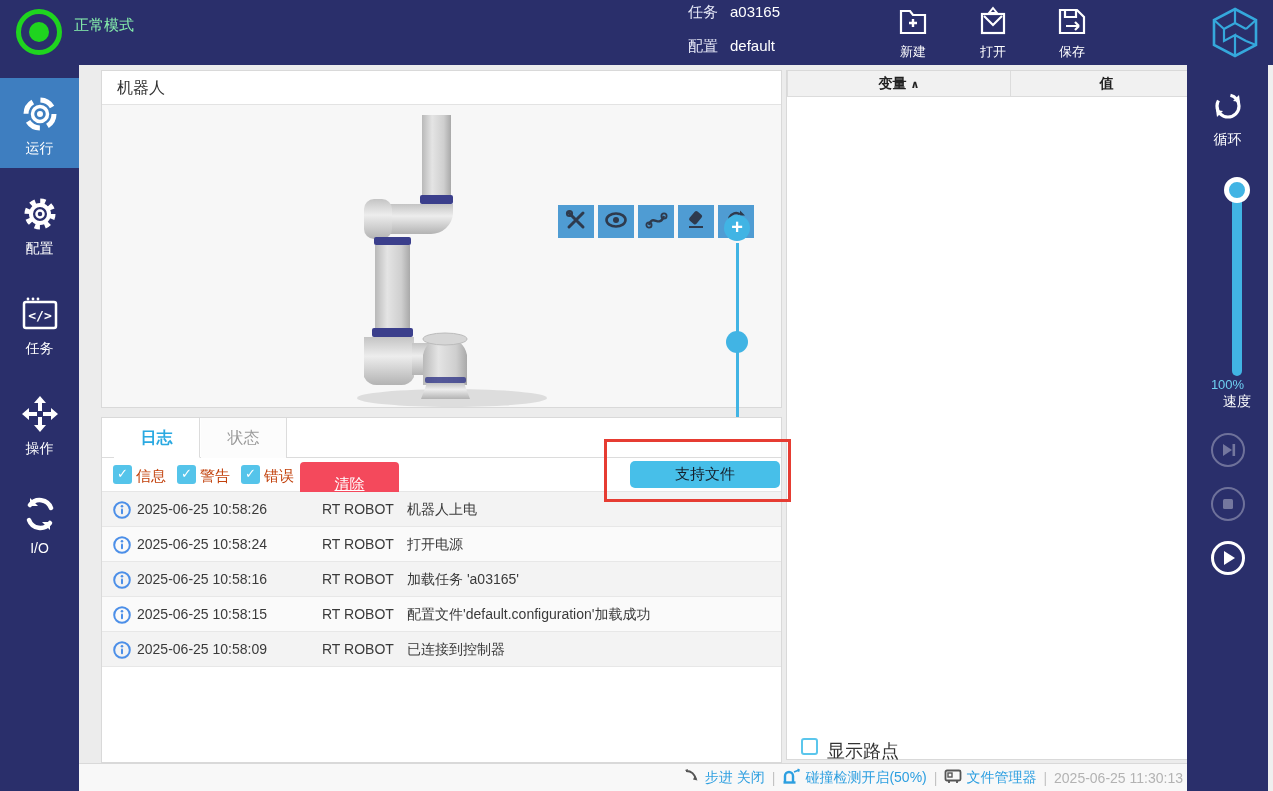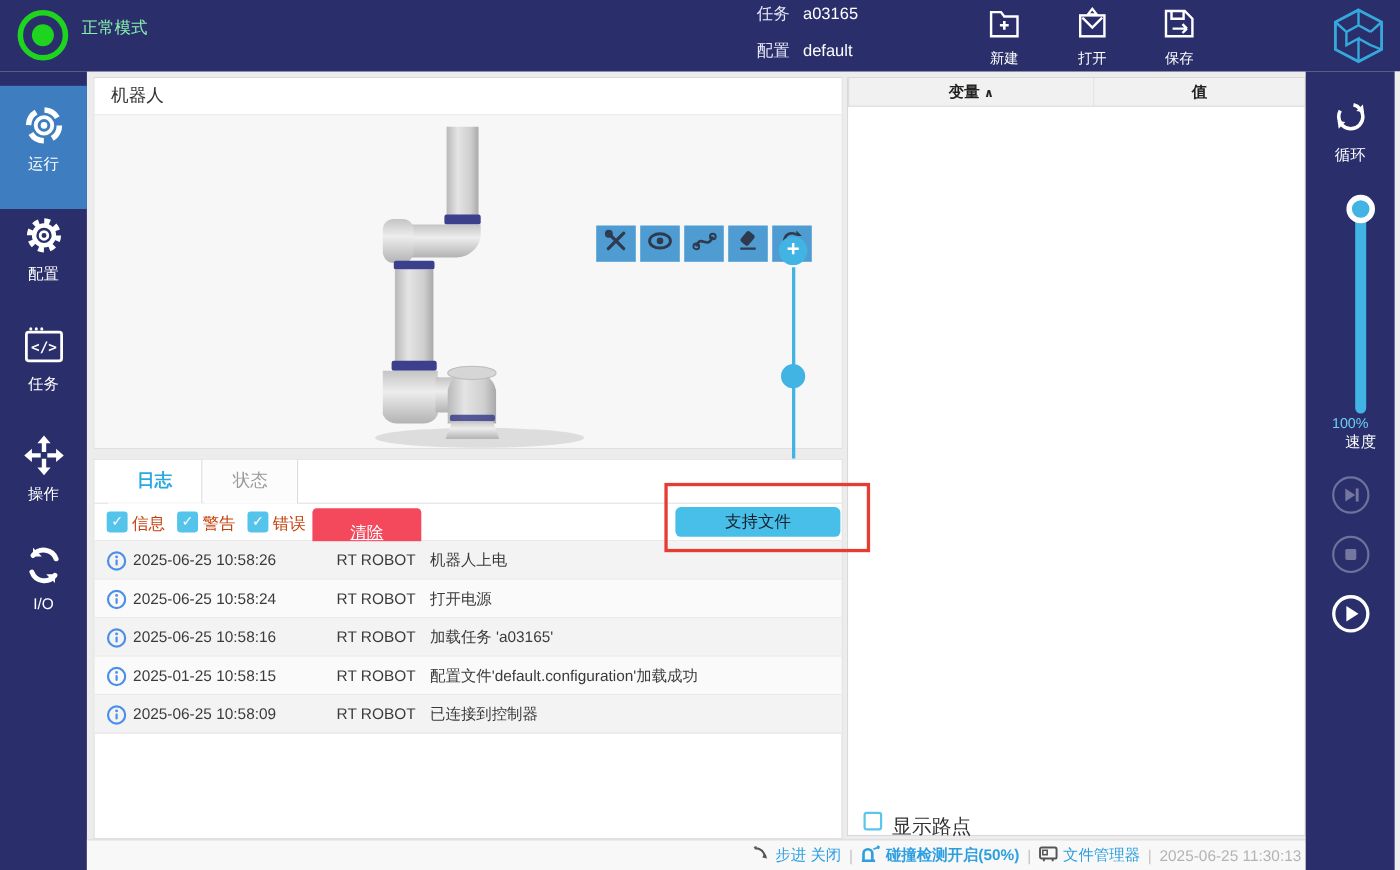--- a/index.html
+++ b/index.html
@@ -13,27 +13,27 @@
   .mode-dot .inner { position:absolute; left:50%; top:50%; width:20px; height:20px; margin:-10px 0 0 -10px; background:#1FD41F; border-radius:50%; }
   .mode-label { position:absolute; left:74px; top:16px; color:#86efac; font-size:15px; }
   .kv { position:absolute; color:#E6E8F7; font-size:15px; }
   .kv b { color:#FFFFFF; font-weight:normal; margin-left:12px; }
   .top-btn { position:absolute; top:6px; width:64px; height:56px; text-align:center; color:#FFFFFF; cursor:pointer; }
   .top-btn .lbl { font-size:13px; margin-top:1px; }
   .logo { position:absolute; left:1208px; top:5px; width:54px; height:55px; }
 
   
   .lsidebar { position:absolute; left:0; top:65px; width:79px; height:726px; background:#2A2F6B; }
-  .nav-item { position:absolute; left:0; width:79px; height:112px; text-align:center; color:#FFFFFF; cursor:pointer; }
+  .nav-item { position:absolute; left:0; width:79px; height:90px; text-align:center; color:#FFFFFF; cursor:pointer; }
   .nav-item.active { background:#3E7EC0; }
   .nav-item svg { margin-top:16px; }
   .nav-item .lbl { font-size:14px; margin-top:2px; }
 
   
-  .panel { position:absolute; background:#FFFFFF; border:1px solid #D9D9D9; }
+  .panel { position:absolute; background:#FFFFFF; border:1px solid #D9D9D9;margin-left:16px; }
   .robot-panel { left:85px; top:70px; width:681px; height:338px; }
   .robot-panel .hdr { height:34px; line-height:34px; padding-left:15px; font-size:16px; color:#333; border-bottom:1px solid #E3E3E3; background:#FFF; }
   .viewport { position:absolute; left:0; top:34px; width:679px; height:302px; background:#F7F7F7; }
 
   .vtool { position:absolute; top:100px; display:flex; gap:4px; left:456px; }
   .vtool .tbtn { width:36px; height:33px; background:#4F9CD3; display:flex; align-items:center; justify-content:center; cursor:pointer; }
 
   .zoomctl { position:absolute; left:620px; top:110px; width:30px; height:235px; }
   .zc-circle { position:absolute; left:2px; width:26px; height:26px; border-radius:50%; background:#41B4E4; color:#FFF; text-align:center; line-height:25px; font-size:20px; font-weight:bold; cursor:pointer; }
   .zc-track { position:absolute; left:13.5px; top:28px; width:3px; height:186px; background:#41B4E4; }
@@ -62,21 +62,21 @@
   
   .var-panel { left:770px; top:70px; width:417px; height:690px; }
   .var-hdr { position:absolute; left:0; top:0; height:26px; background:#F1F1F1; border:1px solid #DCDCDC; border-top:none; font-size:14px; font-weight:bold; color:#222; text-align:center; line-height:25px; }
   .wp-row { position:absolute; left:14px; top:666px; height:20px; }
   .wp-chk { position:absolute; left:0; top:1px; width:17px; height:17px; border:2px solid #5BC6EC; border-radius:3px; background:#FFF; cursor:pointer; }
   .wp-lbl { position:absolute; left:26px; top:2px; font-size:18px; color:#333; white-space:nowrap; }
 
   
   .statusbar { position:absolute; left:79px; top:763px; width:1108px; height:28px; background:#F8F8F8; border-top:1px solid #D9D9D9; }
   .sb-inner { position:absolute; right:4px; top:0; height:27px; display:flex; align-items:center; gap:7px; font-size:14px; }
-  .sb-blue { color:#2D9FE0; } .sb-blue.bold { font-weight:bold; }
+  .sb-blue { color:#2D9FE0; } .sb-blue.bold { font-weight:normal; }
   .sb-pipe { color:#C3C3C3; }
   .sb-time { color:#B3B3B3; }
   .sb-item { display:flex; align-items:center; gap:4px; cursor:pointer; }
 
   
   .rrail { position:absolute; left:1187px; top:65px; width:81px; height:726px; background:#2A2F6B; }
   .rrail-strip { position:absolute; left:1268px; top:65px; width:5px; height:726px; background:#EFEFEF; }
   .loop { position:absolute; left:0; top:20px; width:81px; text-align:center; color:#FFF; cursor:pointer; }
   .loop .lbl { font-size:14px; margin-top:0px; }
   .vslider { position:absolute; left:40px; top:112px; }
@@ -326,21 +326,21 @@
       <span class="t">2025-06-25 10:58:16</span>
       <span class="s">RT ROBOT</span>
       <span class="m">加载任务 'a03165'</span>
     </div>
     <div class="log-row even" style="top:179px;">
       <span class="ico"><svg width="18" height="18" viewBox="0 0 18 18">
             <circle cx="9" cy="9" r="7.8" fill="none" stroke="#4C8FE8" stroke-width="2"></circle>
             <circle cx="9" cy="5.3" r="1.3" fill="#4C8FE8"></circle>
             <rect x="8" y="7.6" width="2" height="5.6" rx="1" fill="#4C8FE8"></rect>
           </svg></span>
-      <span class="t">2025-01-25 10:58:15</span>
+      <span class="t">2025-06-25 10:58:15</span>
       <span class="s">RT ROBOT</span>
       <span class="m">配置文件'default.configuration'加载成功</span>
     </div>
     <div class="log-row odd" style="top:214px;">
       <span class="ico"><svg width="18" height="18" viewBox="0 0 18 18">
             <circle cx="9" cy="9" r="7.8" fill="none" stroke="#4C8FE8" stroke-width="2"></circle>
             <circle cx="9" cy="5.3" r="1.3" fill="#4C8FE8"></circle>
             <rect x="8" y="7.6" width="2" height="5.6" rx="1" fill="#4C8FE8"></rect>
           </svg></span>
       <span class="t">2025-06-25 10:58:09</span>

